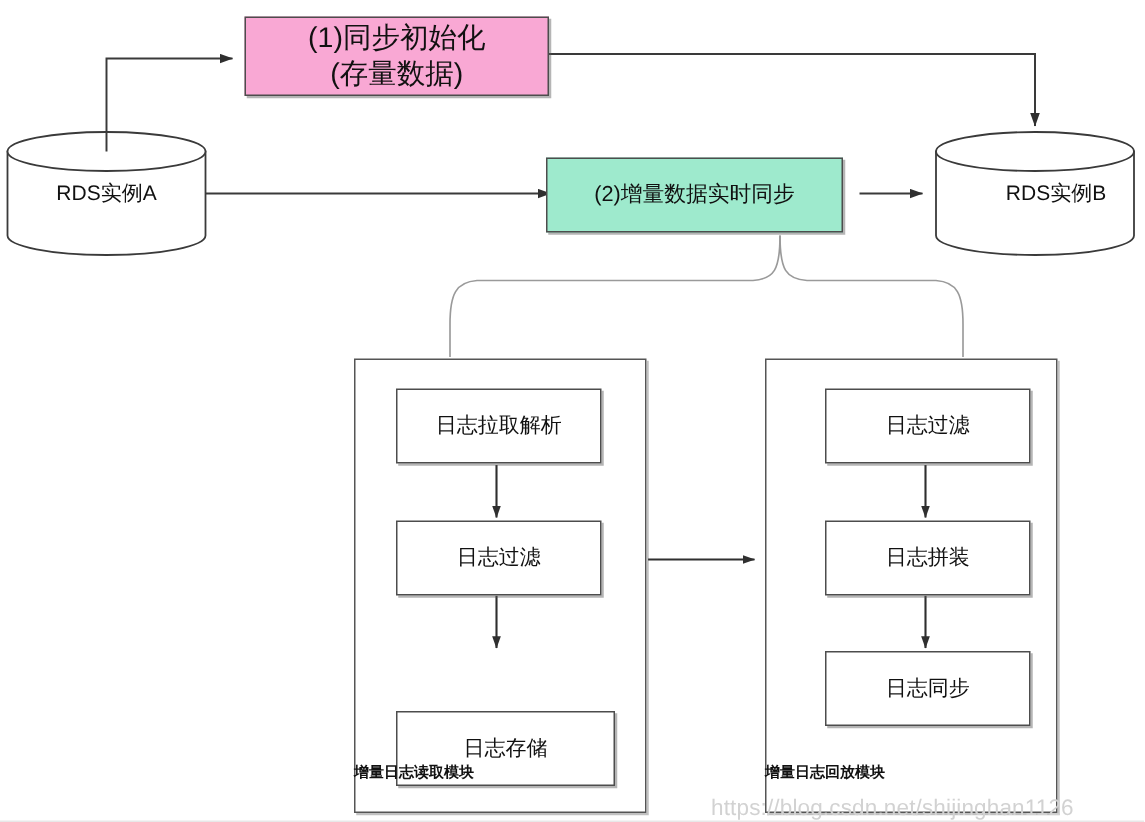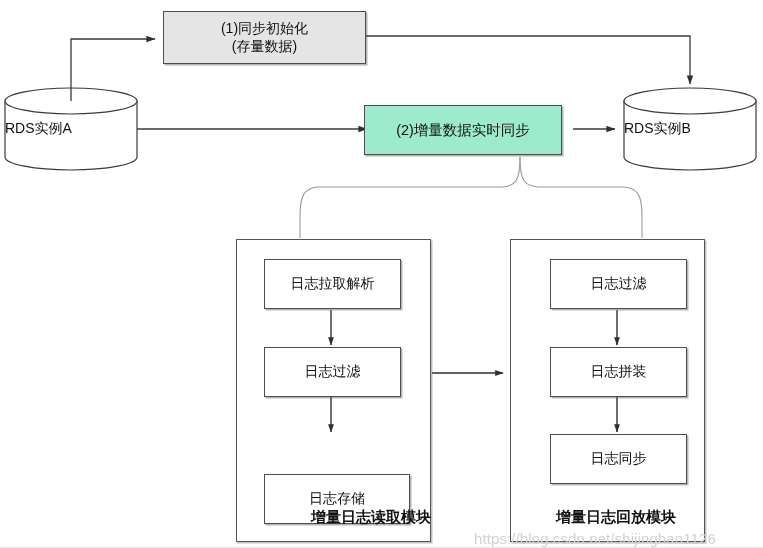--- a/index.html
+++ b/index.html
@@ -42,50 +42,50 @@
     text-align: center;
     color: #111111;
     line-height: 1.25;
   }
   .rect-node {
     border: 1px solid #4d4d4d;
     box-shadow: 1.5px 1.5px 0 rgba(90,90,90,0.45);
     font-size: 14px;
   }
   .blue-node {
-    background: #e5e5e5;
-    font-size: 14px;
+    background: #f9a8d4;
+    font-size: 19px;
   }
   .green-node {
     background: #9eeacd;
     font-size: 14.5px;
   }
   .plain-node {
     background: #ffffff;
     font-size: 14px;
   }
   .module-frame {
     position: absolute;
     box-sizing: border-box;
     border: 1px solid #555555;
     background: transparent;
     box-shadow: 1.5px 1.5px 0 rgba(100,100,100,0.40);
   }
   .module-caption {
     position: absolute;
-    text-align: right;
+    text-align: left;
     font-family: "Liberation Serif", "DejaVu Serif", serif;
     font-weight: bold;
-    font-size: 15px;
+    font-size: 10px;
     color: #111111;
     white-space: nowrap;
   }
   .cyl-label {
     position: absolute;
-    text-align: left;
+    text-align: center;
     font-size: 14px;
     color: #111111;
     white-space: nowrap;
   }
   .watermark {
     position: absolute;
     font-family: "Liberation Sans", "DejaVu Sans", sans-serif;
     font-size: 15px;
     color: #d2d2d2;
     white-space: nowrap;

